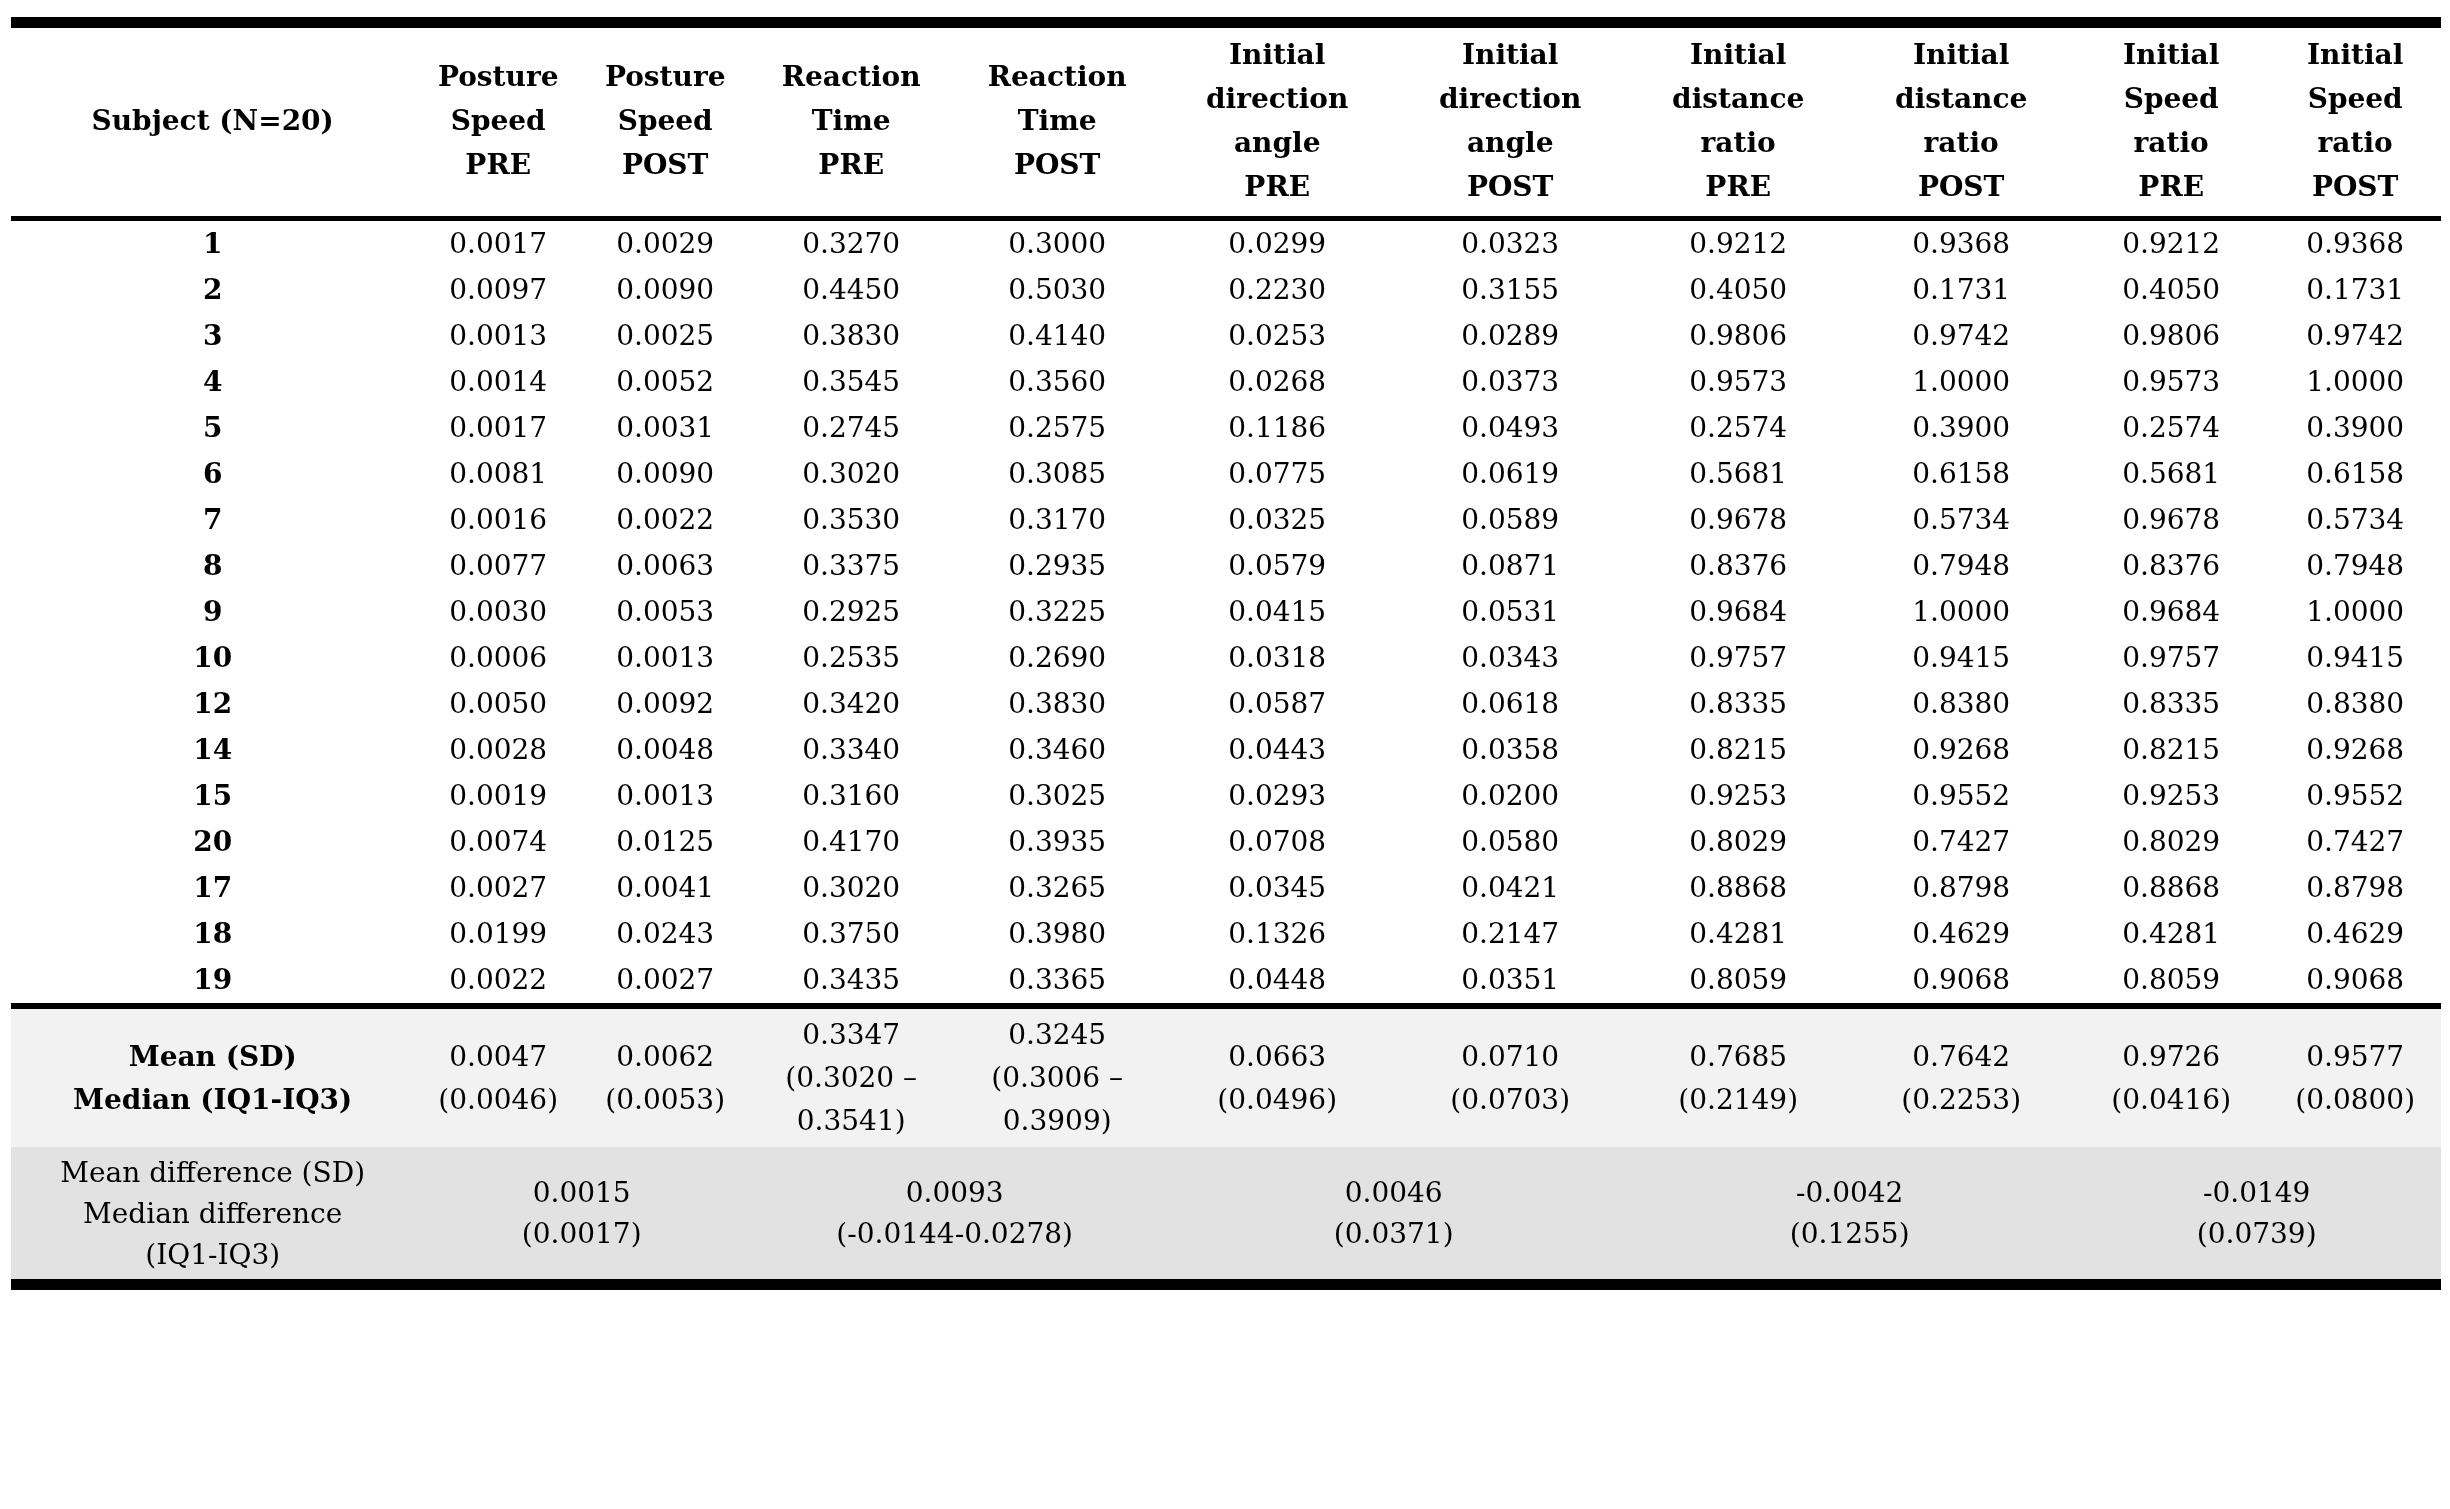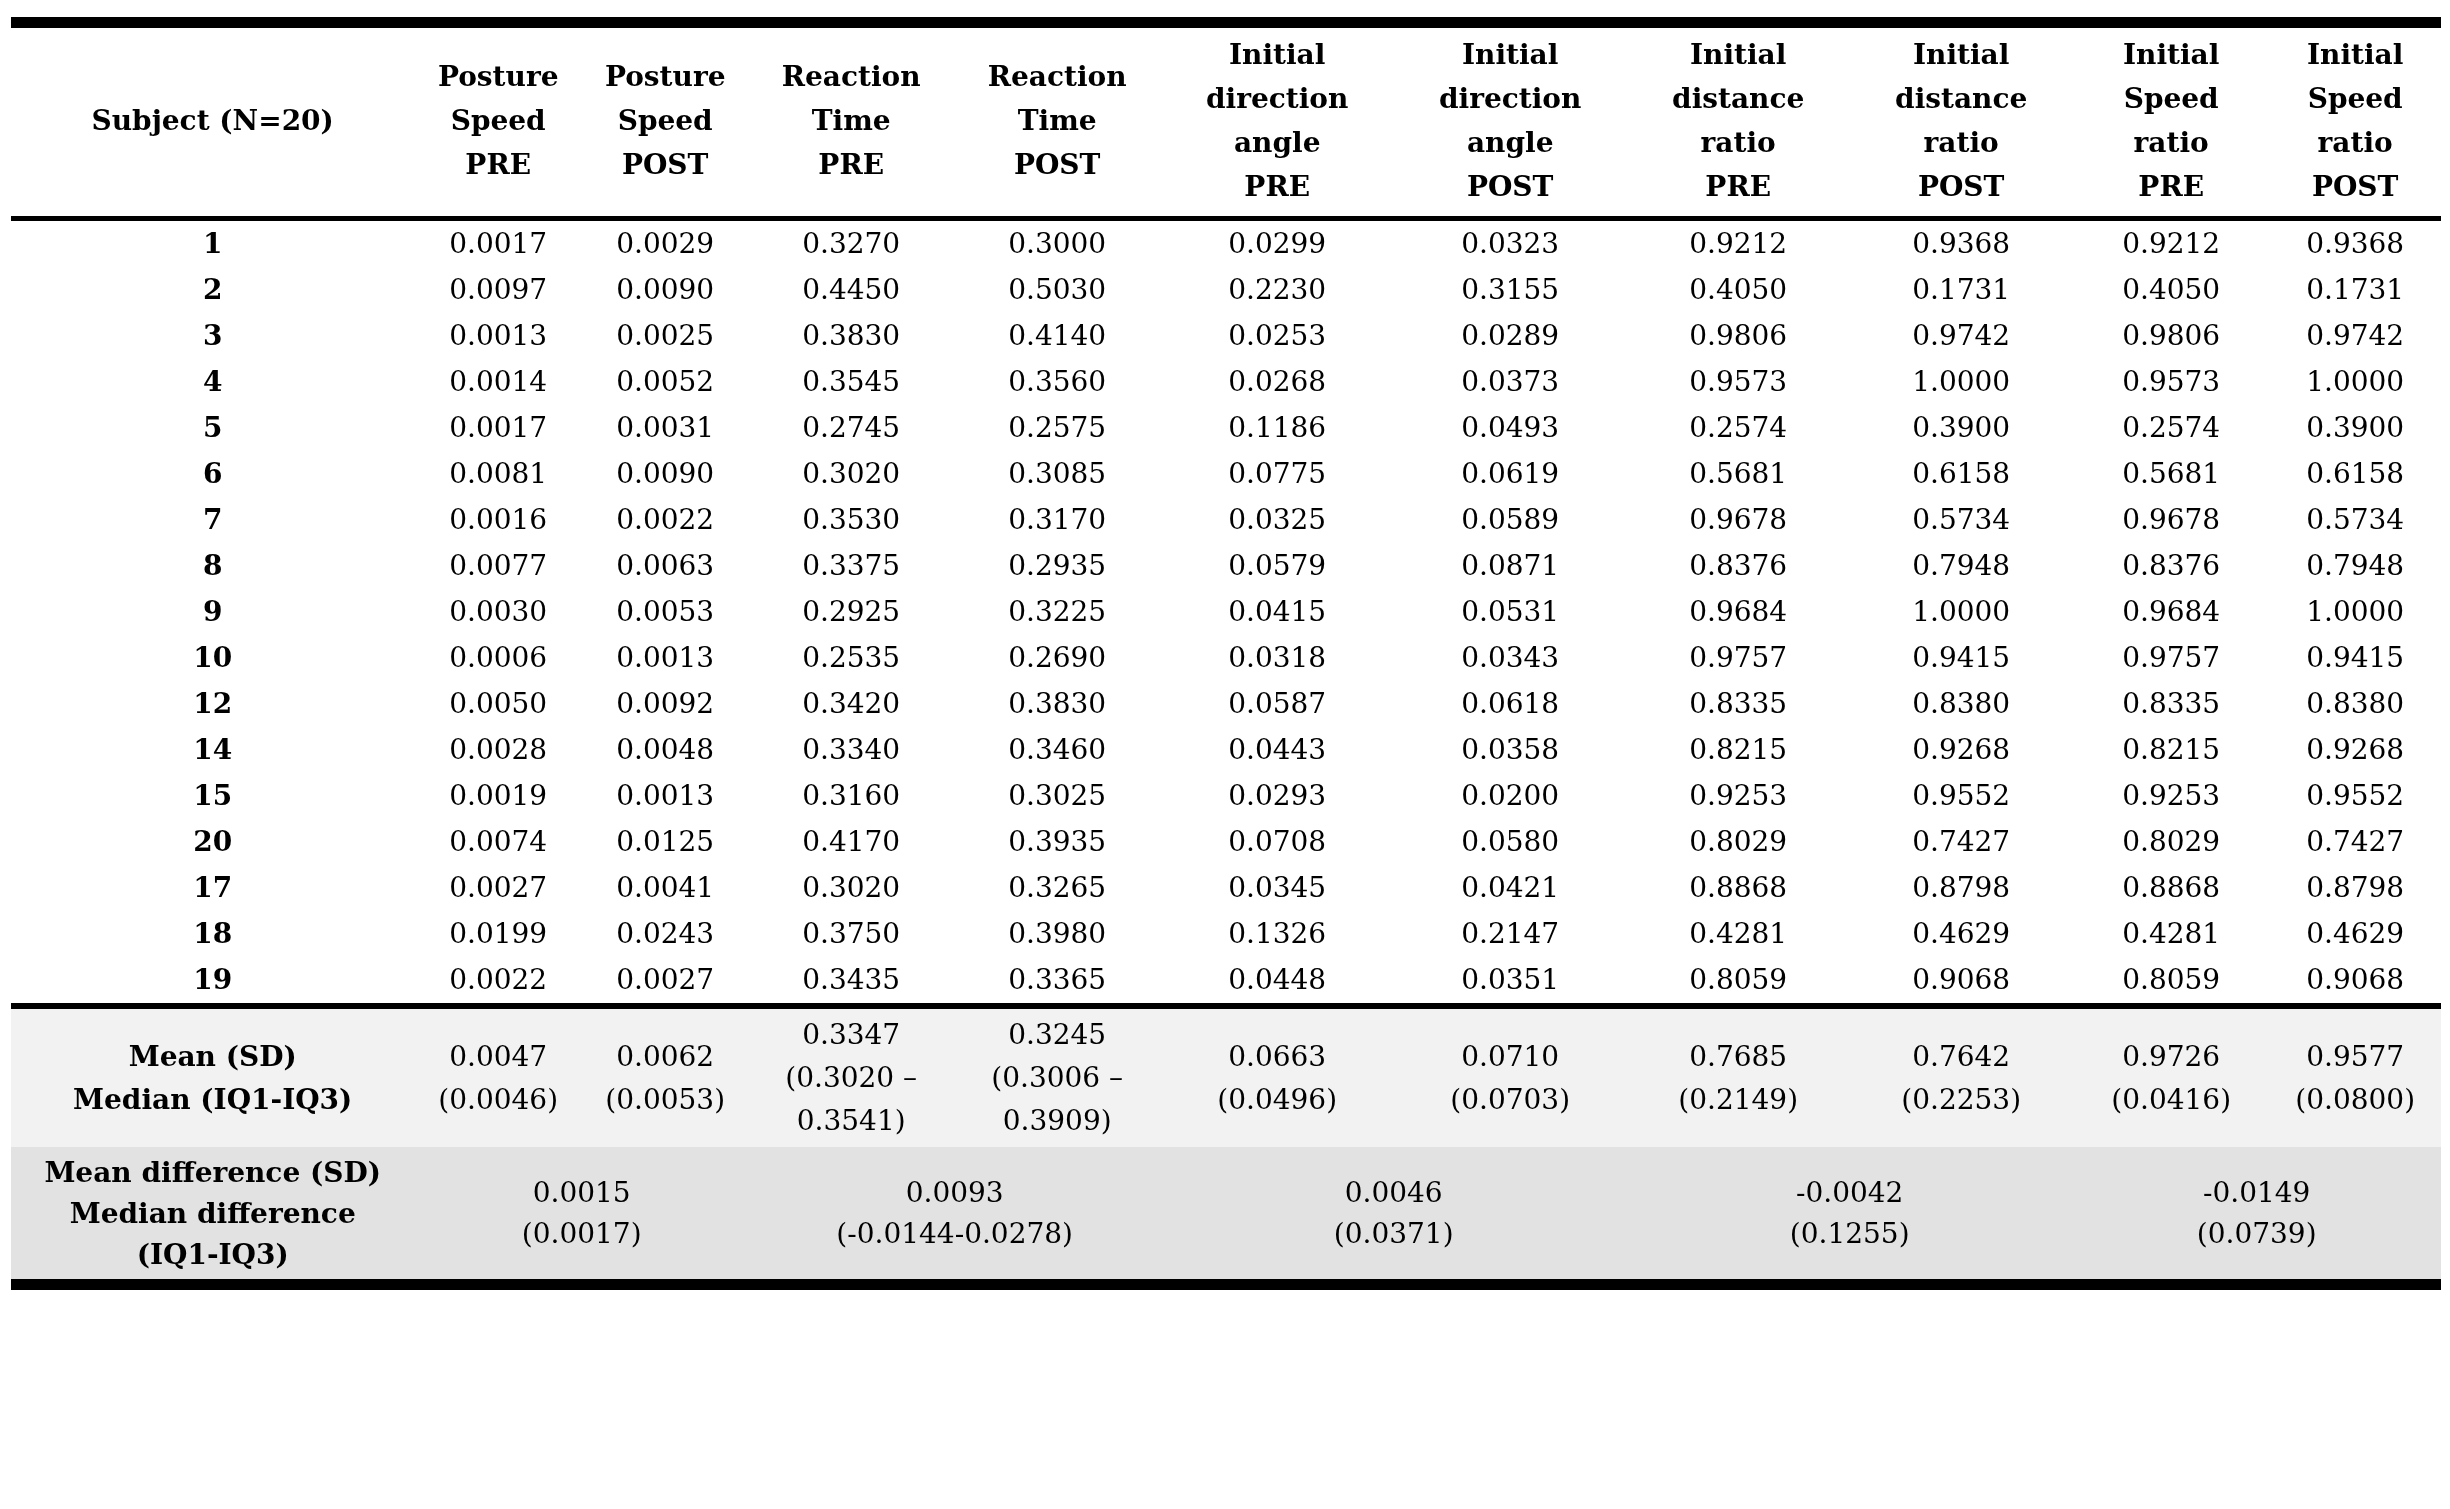--- a/index.html
+++ b/index.html
@@ -49,21 +49,21 @@
     border-top: 6.7px solid #000000;
     line-height: 43px;
     padding: 4.7px 2.7px;
   }
   tr.mean-row td.label-cell { font-weight: 700; }
   tr.diff-row td {
     background: #e2e2e2;
     line-height: 41px;
     padding: 4.7px 2.7px;
   }
-  tr.diff-row td.label-cell { font-weight: 700; }
+  tr.diff-row td.label-cell { font-weight: 400; }
   tr.pvalue-row td {
     background: #f2f2f2;
     height: 75px;
     line-height: 1;
   }
   tr.pvalue-row td.label-cell { font-weight: 700; }
 </style>
 </head>
 <body>
 

